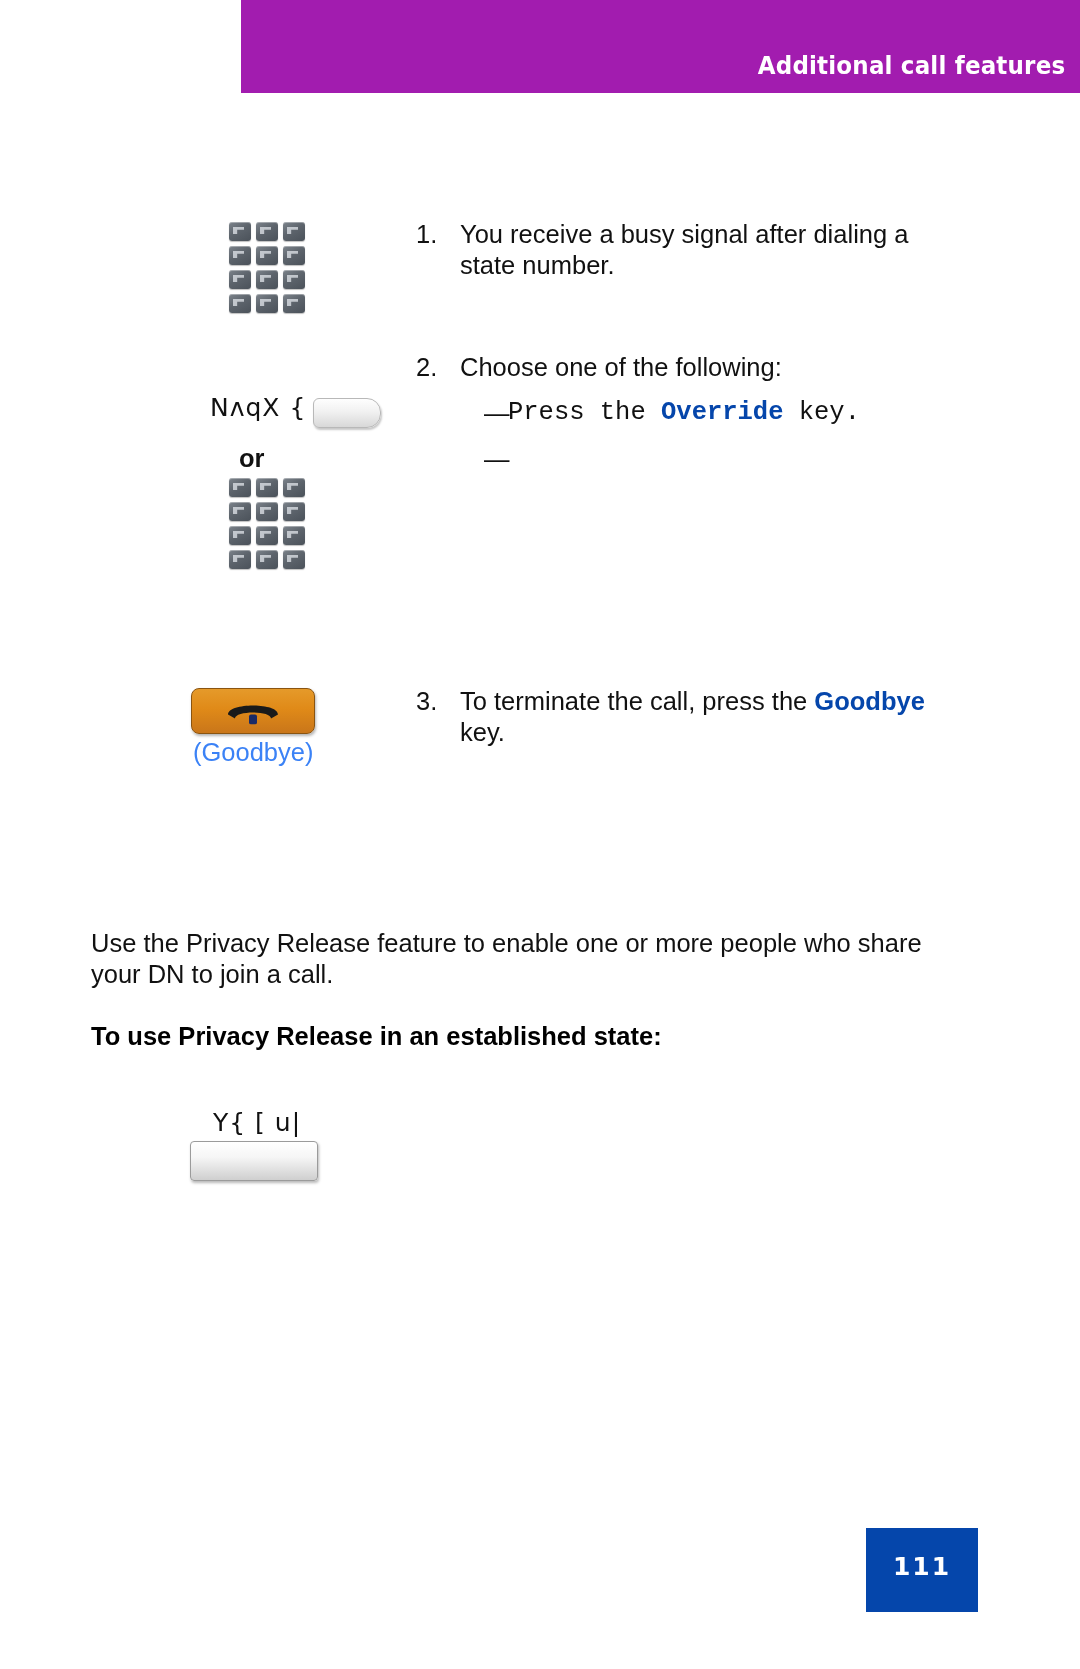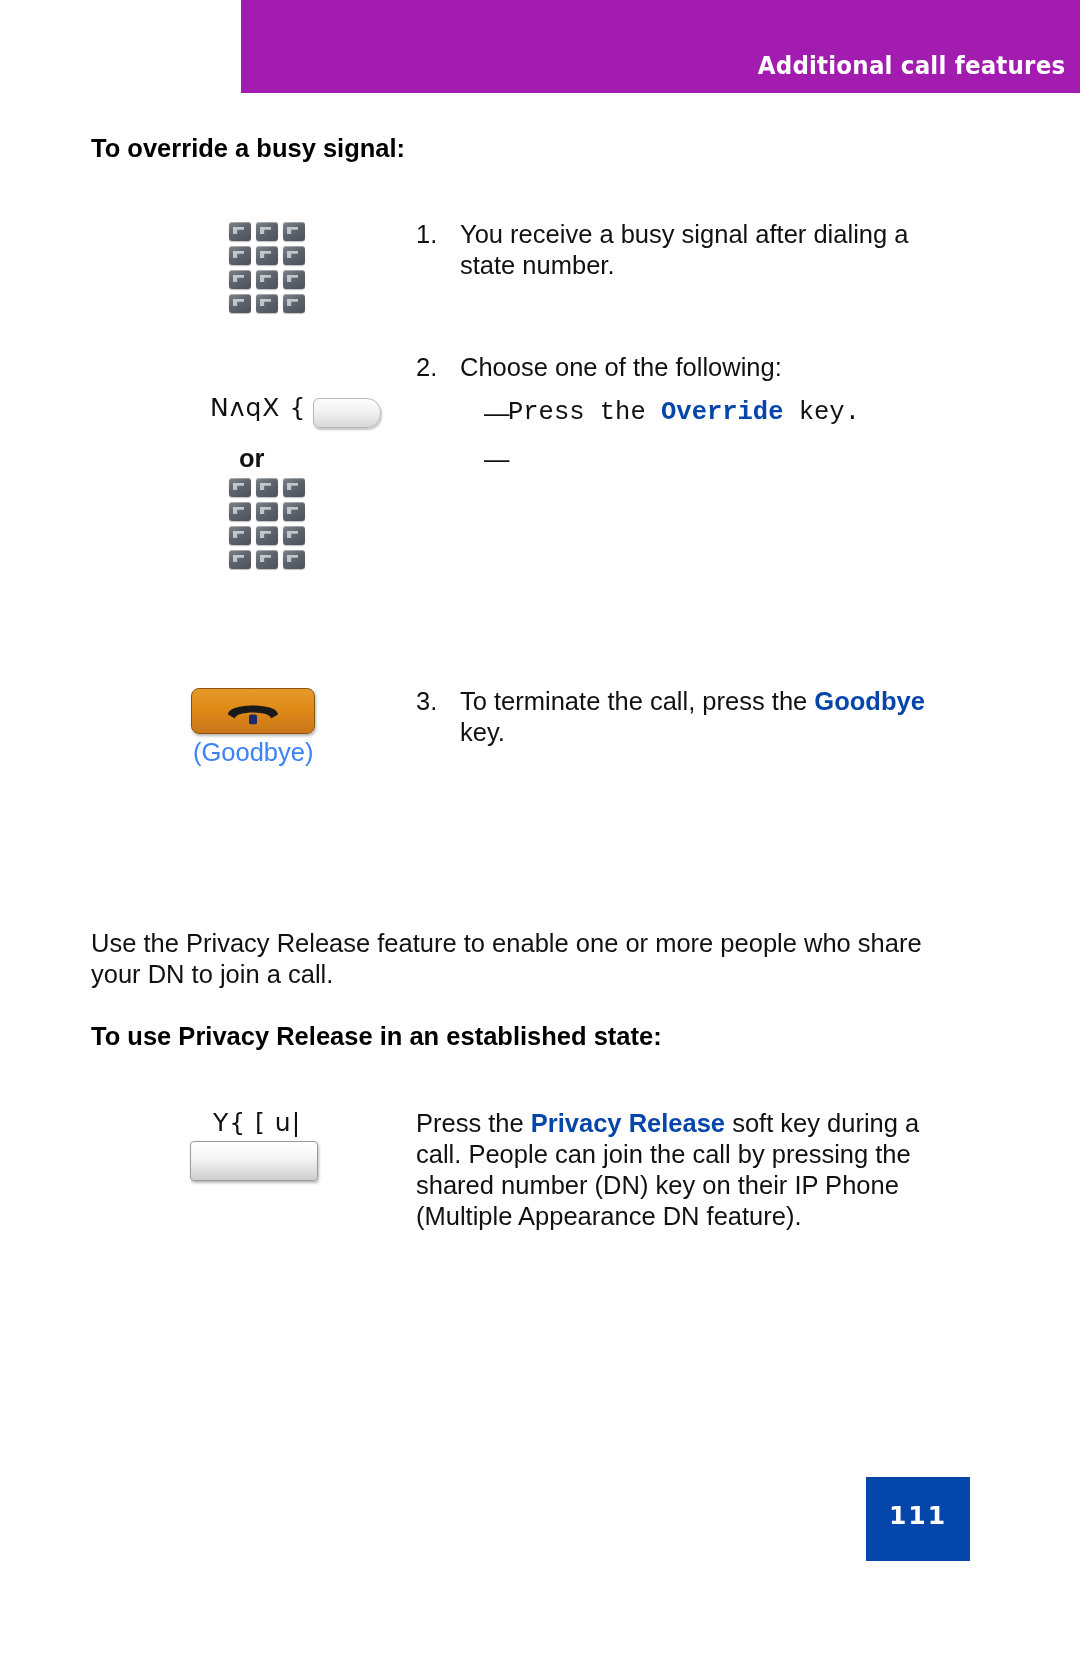--- a/index.html
+++ b/index.html
@@ -220,24 +220,25 @@
     margin-top: 8px;
     height: 3px;
     background: #0546ab;
     width: 832px;
   }
 
   
   .pagenum-box {
     position: absolute;
     left: 866px;
-    top: 1477px;
+    top: 1528px;
     width: 104px;
     height: 84px;
     background: #0546ab;
+    padding-left: 8px;
   }
   .pagenum-text {
     position: absolute;
     left: 0; right: 0;
     top: 24px;
     text-align: center;
     color: #ffffff;
     font-family: "DejaVu Sans", sans-serif;
     font-size: 25px;
     font-weight: bold;
@@ -246,21 +247,20 @@
 </style>
 </head>
 <body>
 
 <div class="header-bar">
   <div class="header-title">Additional call features</div>
 </div>
 
 <div class="content">
 
-  <div class="sub-heading" id="h-override">To override a busy signal:</div>
 
   <div class="step" style="top:219px;">
     <span class="num">1.</span>
     <span class="txt">You receive a busy signal after dialing a state number.</span>
   </div>
 
   <div class="icon-wrap" style="left:229px; top:222px;">
     <div class="dialpad">
       <div class="key"></div>
       <div class="key"></div>
@@ -333,21 +333,18 @@
 
   <div class="plain-para" style="top:928px;">Use the Privacy Release feature to enable one or more people who share your DN to join a call.</div>
 
   <div class="sub-heading" id="h-privacy">To use Privacy Release in an established state:</div>
 
   <div class="glyph-label" style="left:213px; top:1108px;">Y{  [ u|</div>
   <div class="icon-wrap" style="left:190px; top:1141px;">
     <div class="softkey-b"></div>
   </div>
 
-  <div class="body-right" style="top:1108px;">
-    <span>Press the </span><span class="kw">Privacy Release</span><span> soft key during a call. People can join the call by pressing the shared number (DN) key on their IP Phone (Multiple Appearance DN feature).</span>
-  </div>
 
   <div class="pagenum-box">
     <div class="pagenum-text">111</div>
   </div>
 
 </div>
 
 </body></html>

